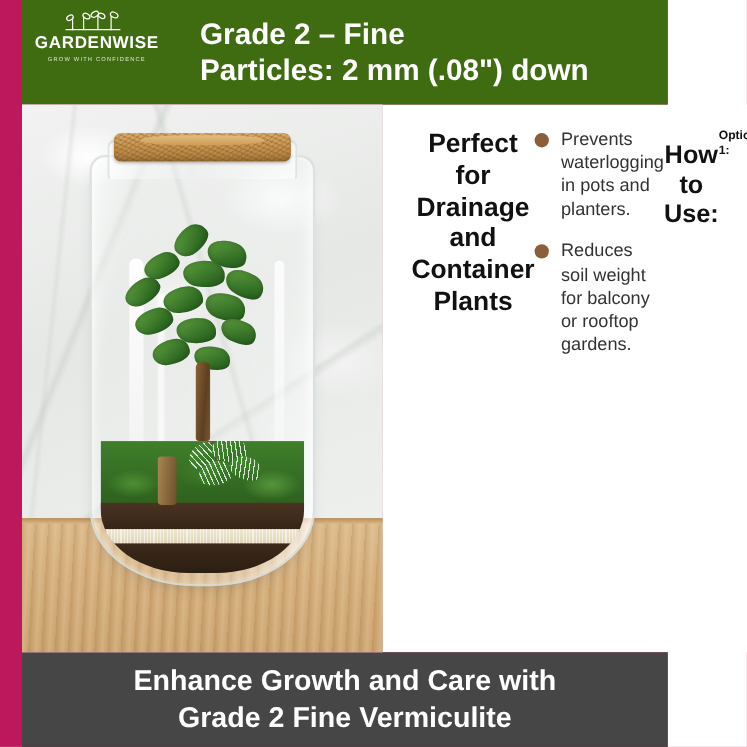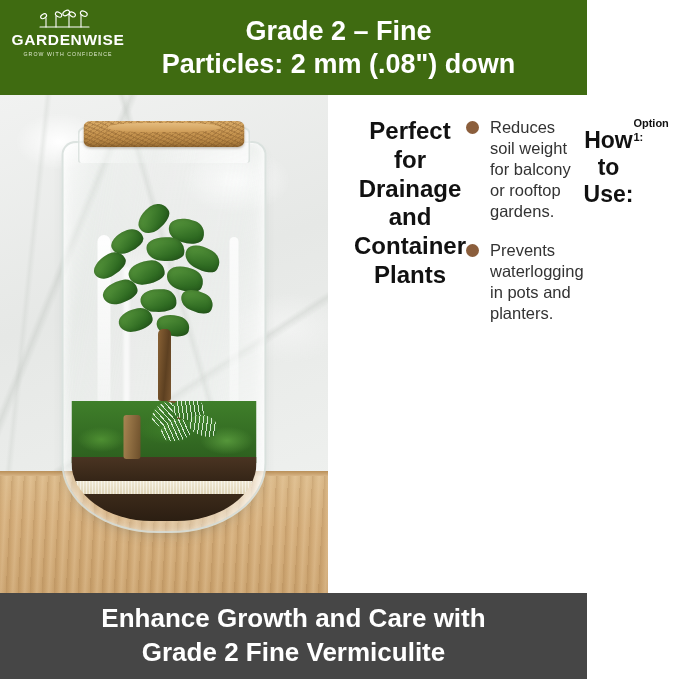--- a/index.html
+++ b/index.html
@@ -6,21 +6,22 @@
   body{
     width:679px;height:679px;
     font-family:"Liberation Sans", sans-serif;
     background:#ffffff;
     overflow:hidden;
   }
   .infographic{
     position:relative;
     width:587px;height:679px;
     display:flex;flex-direction:column;
-    background:#c4b5fd;
+    background:#be185d;
+    padding-left:20px;
   }
 
   
   .header{
     position:relative;
     height:95px;
     background:#3F6B11;
     flex:0 0 95px;
     display:flex;align-items:center;justify-content:center;
   }
@@ -45,21 +46,21 @@
     font-size:5.2px;
     letter-spacing:1.1px;
     margin-top:4px;
     white-space:nowrap;
   }
   .header-title{
     color:#ffffff;
     font-weight:bold;
     font-size:27px;
     line-height:1.22;
-    text-align:center;
+    text-align:left;
     margin-left:100px;
     padding-right:10px;
   }
   .header-title .l2{display:block;}
 
   
   .middle{
     flex:1 1 auto;
     display:flex;
     min-height:0;
@@ -372,25 +373,25 @@
     <div class="panel">
 
       <h2 class="panel-heading">
         <span>Perfect for Drainage</span>
         <span class="l2">and Container Plants</span>
       </h2>
 
       <ul class="bullets">
         <li class="bullet">
           <span class="dot"></span>
-          <span class="bullet-text">Reduces soil weight for balcony or rooftop gardens.</span>
+          <span class="bullet-text">Prevents waterlogging in pots and planters.</span>
         </li>
         <li class="bullet">
           <span class="dot"></span>
-          <span class="bullet-text">Prevents waterlogging in pots and planters.</span>
+          <span class="bullet-text">Reduces soil weight for balcony or rooftop gardens.</span>
         </li>
       </ul>
 
       <h3 class="howto-heading">How to Use:</h3>
 
       <div class="option">
         <div class="option-label">Option 1:</div>
       </div>
 
 

